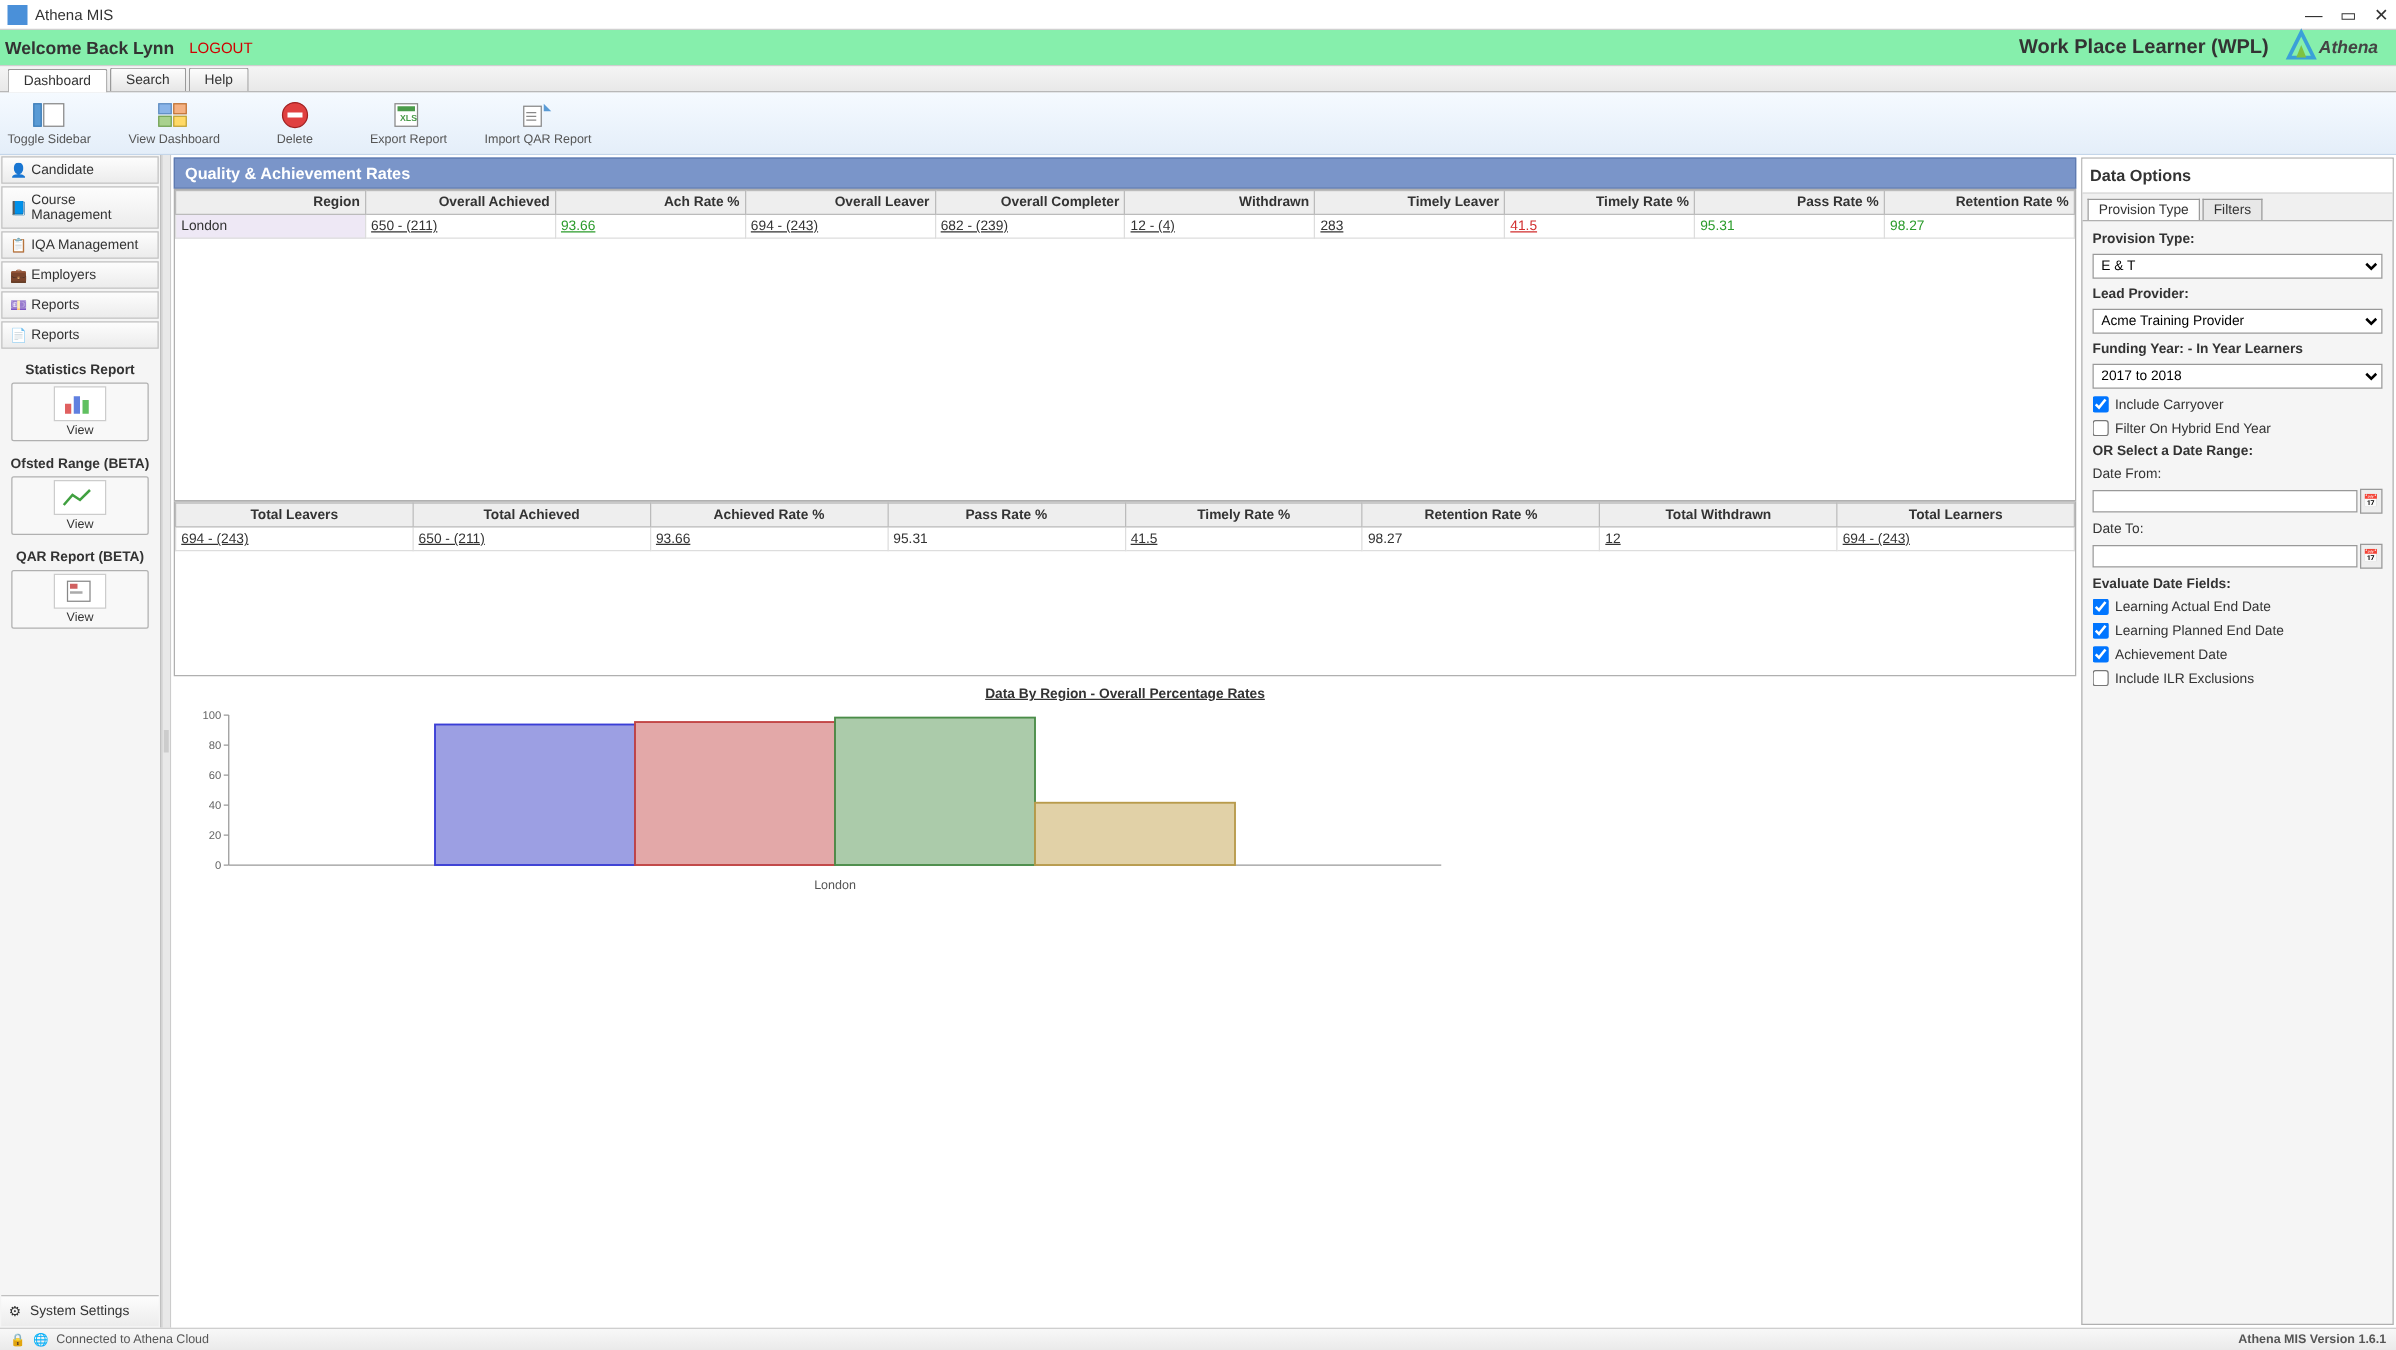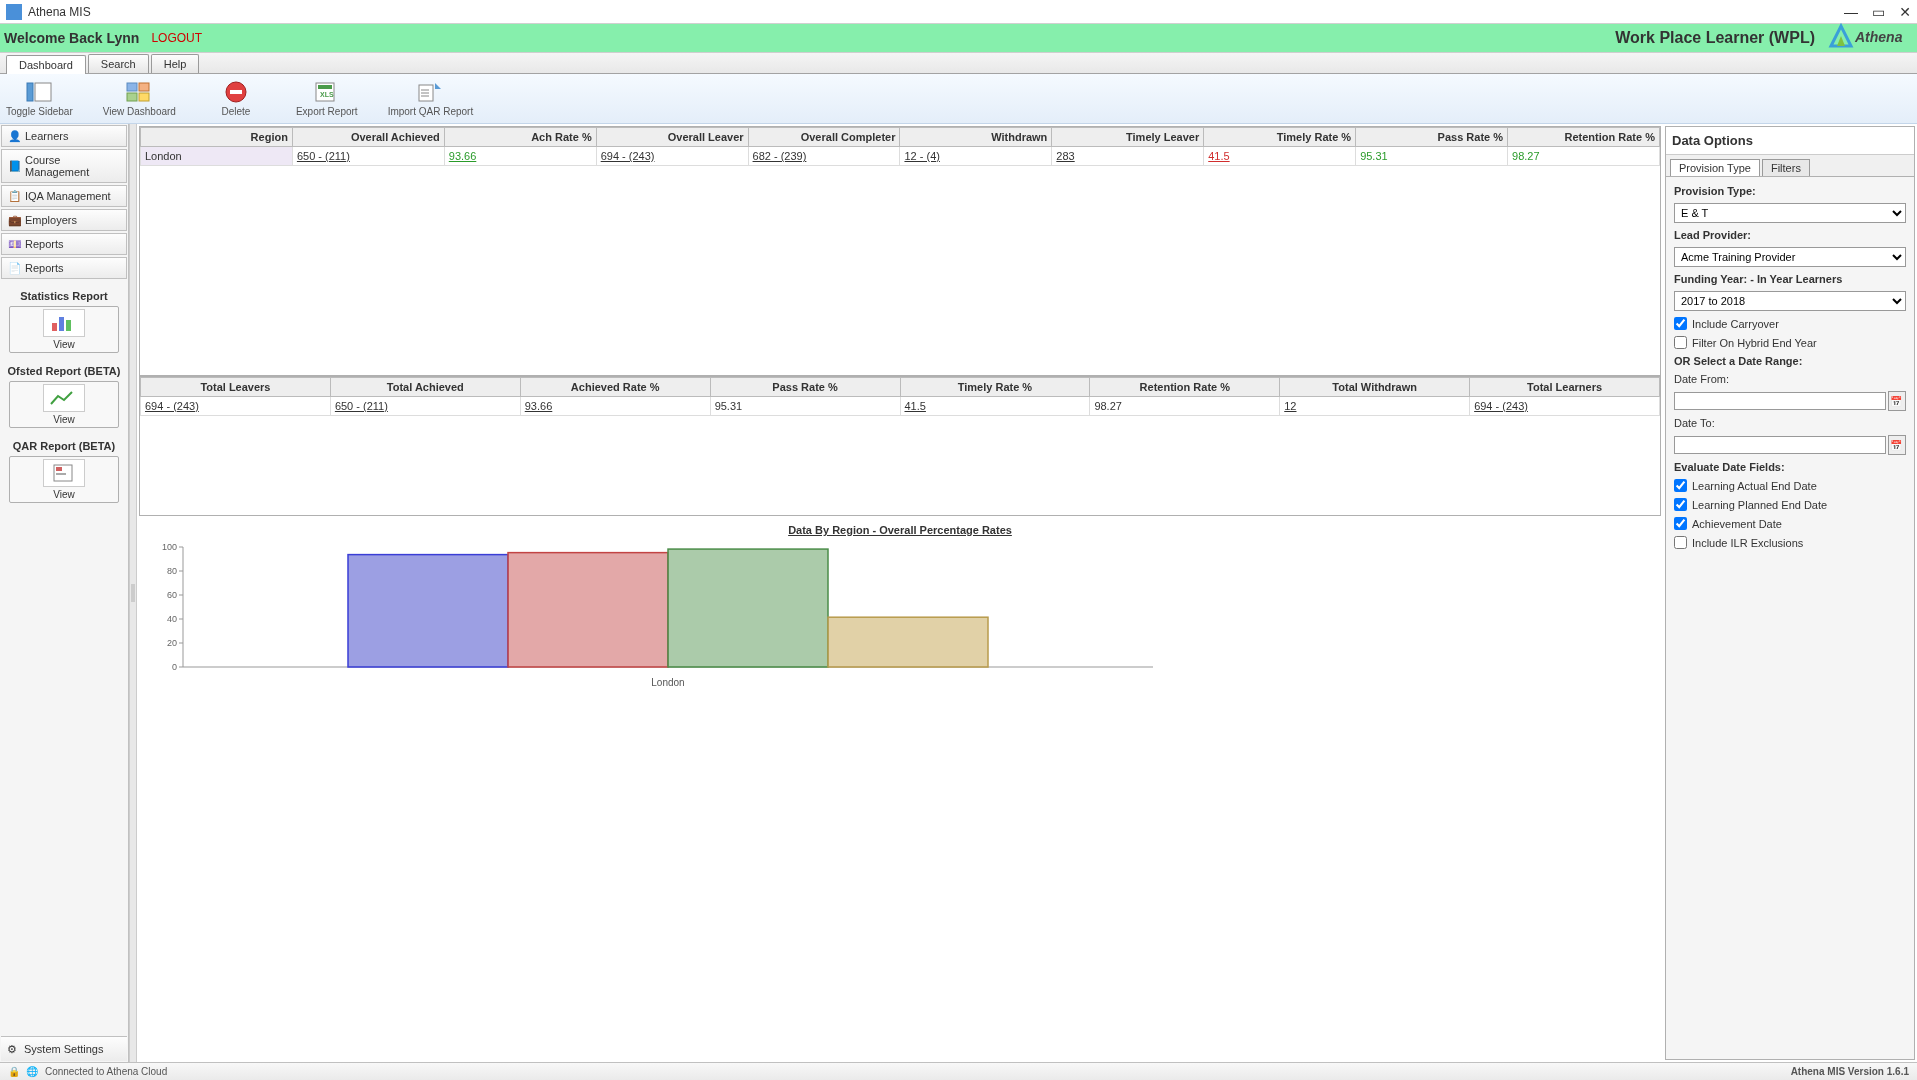--- a/index.html
+++ b/index.html
@@ -187,21 +187,21 @@
       </span>
     <span>Import QAR Report</span>
   </div>
 </div>
 
 <div class="body">
 
   <div class="sidebar">
     <div class="sidebar-group">
         <span class="sm-ico">👤</span>
-        <span>Learners</span>
+        <span>Candidate</span>
       </div>
     <div class="sidebar-group">
         <span class="sm-ico">📘</span>
         <span>Course Management</span>
       </div>
     <div class="sidebar-group">
         <span class="sm-ico">📋</span>
         <span>IQA Management</span>
       </div>
     <div class="sidebar-group">
@@ -223,21 +223,21 @@
         <div class="icon-area">
             <svg width="32" height="20">
               <rect x="4" y="10" width="5" height="8" fill="#e06060"></rect>
               <rect x="11" y="4" width="5" height="14" fill="#6080e0"></rect>
               <rect x="18" y="7" width="5" height="11" fill="#60c060"></rect>
             </svg>
           </div>
         <span class="view-lbl">View</span>
       </div>
 
-      <div class="report-title">Ofsted Report (BETA)</div>
+      <div class="report-title">Ofsted Range (BETA)</div>
       <div class="report-box">
         <div class="icon-area">
             <svg width="32" height="20">
               <polyline points="3,16 10,8 16,12 24,4" fill="none" stroke="#40a040" stroke-width="2"></polyline>
             </svg>
           </div>
         <span class="view-lbl">View</span>
       </div>
 
       <div class="report-title">QAR Report (BETA)</div>
@@ -259,20 +259,21 @@
       </div>
   </div>
 
   <div class="drag-handle">
       <div class="dh"></div>
     </div>
 
   <div class="content">
     <div class="center">
 
+      <div class="panel-head">Quality &amp; Achievement Rates</div>
 
       <div class="grid-wrap region-block">
       <table class="grid">
         <thead>
               <tr>
           <th>Region</th>
           <th>Overall Achieved</th>
           <th>Ach Rate %</th>
           <th>Overall Leaver</th>
           <th>Overall Completer</th>

